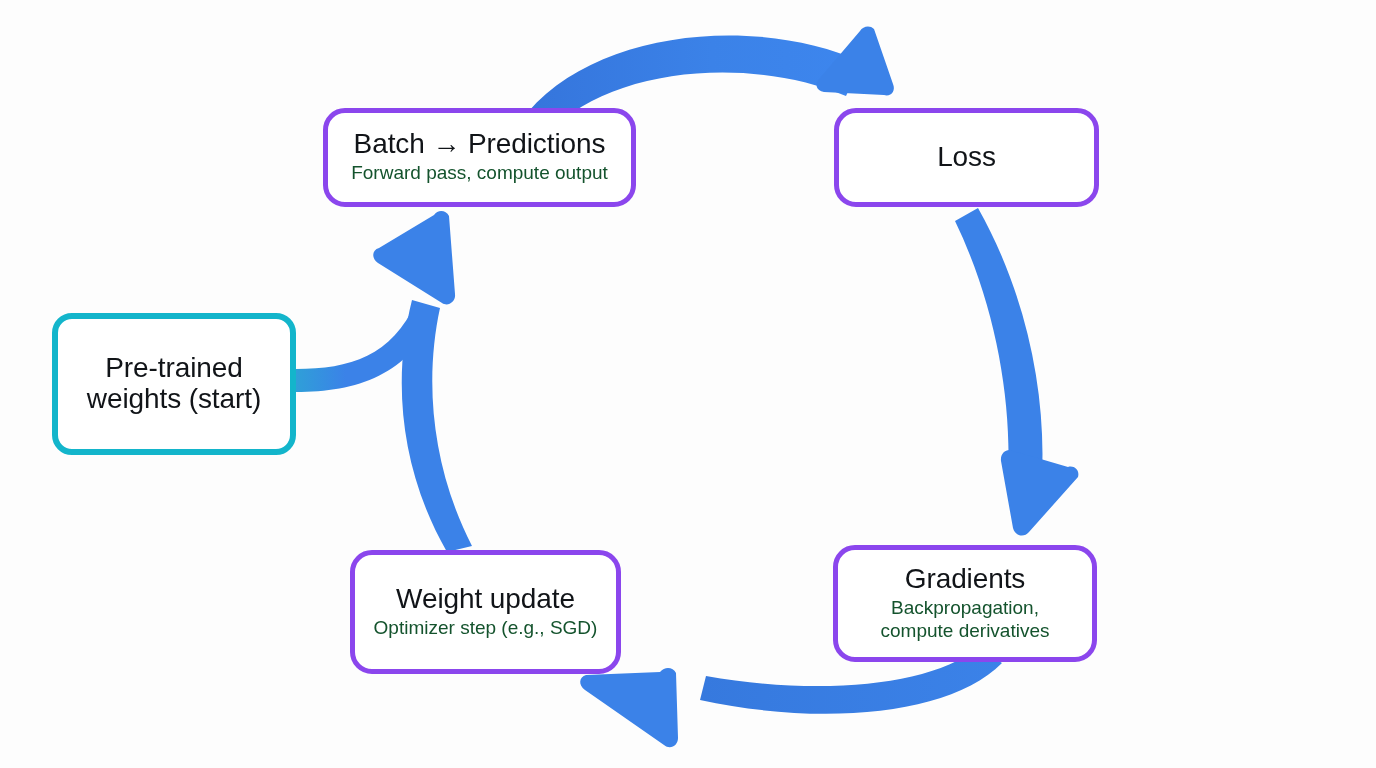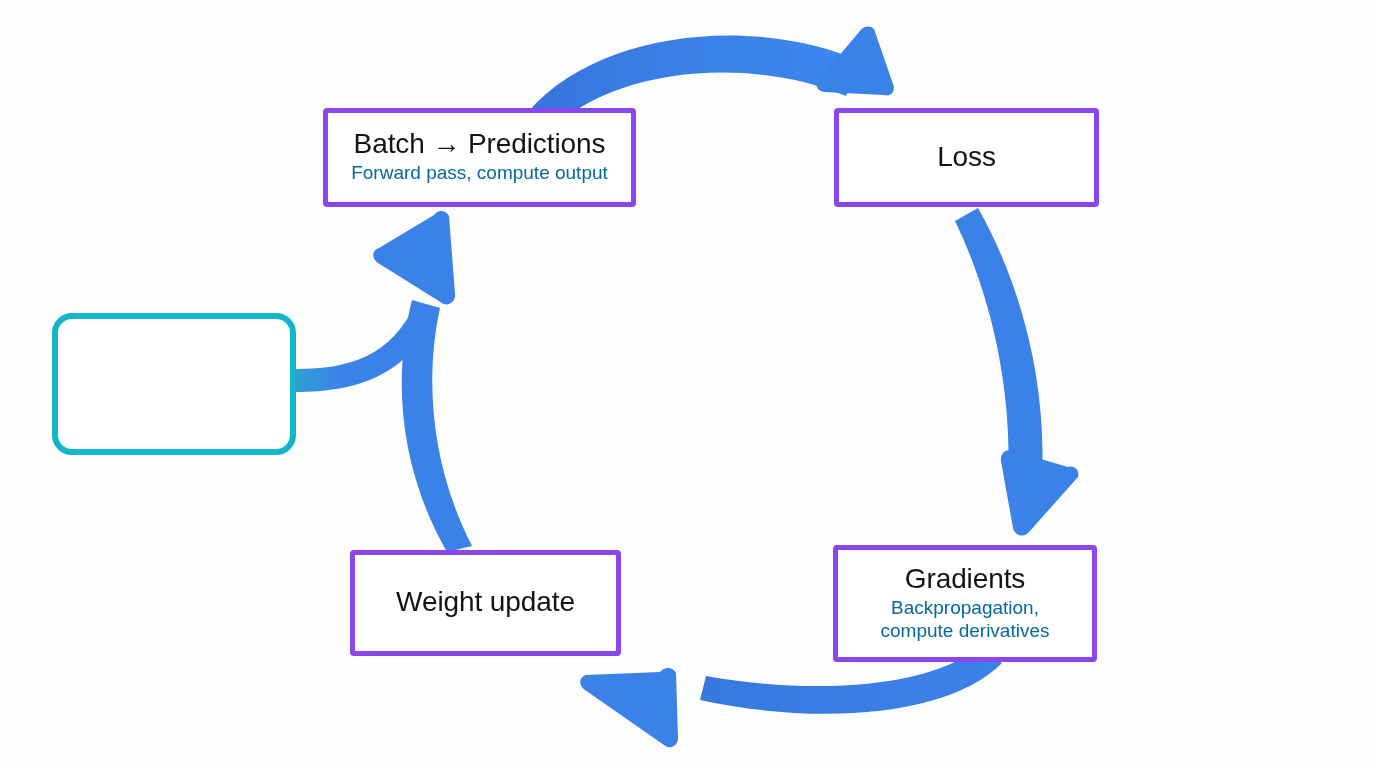--- a/index.html
+++ b/index.html
@@ -26,36 +26,36 @@
     top: 0;
     width: 1376px;
     height: 768px;
     pointer-events: none;
   }
   .node {
     position: absolute;
     box-sizing: border-box;
     background: #ffffff;
     border-style: solid;
-    border-radius: 4px;
+    border-radius: 22px;
     display: flex;
     flex-direction: column;
     align-items: center;
     justify-content: center;
     text-align: center;
     z-index: 5;
   }
   .node-title {
     color: #111418;
     letter-spacing: -0.1px;
     line-height: 1.12;
     white-space: pre-line;
   }
   .node-sub {
-    color: #0369a1;
+    color: #14532d;
     line-height: 1.18;
     white-space: pre-line;
     margin-top: 3px;
   }
 
   
   #node-start {
     left: 52px;  top: 313px;
     width: 244px; height: 142px;
     border-width: 6px;
@@ -91,21 +91,21 @@
     width: 264px; height: 117px;
     border-width: 5px;
     border-color: #8b46ed;
     padding: 2px 16px 4px;
   }
   #node-gradients .node-title { font-size: 28px; }
   #node-gradients .node-sub   { font-size: 19px; }
 
   #node-weightupdate {
     left: 350px; top: 550px;
-    width: 271px; height: 106px;
+    width: 271px; height: 124px;
     border-width: 5px;
     border-color: #8b46ed;
     padding: 2px 10px 4px;
     text-align: center;
   }
   #node-weightupdate .node-title { font-size: 28px; }
   #node-weightupdate .node-sub   { font-size: 19px; }
 
   
   .mathvar {
@@ -217,34 +217,37 @@
     <g>
       <path d="M 296 369
                C 350 369, 392 356, 416 302
                L 438 310
                C 410 376, 356 392, 296 392
                Z" fill="url(#gradStart)"></path>
     </g>
   </svg>
 
   <div class="node" id="node-start" style="border-color: rgb(19, 181, 203);">
+    <div class="node-title">Pre-trained
+weights (start)</div>
   </div>
 
   <div class="node" id="node-batch" style="border-color: rgb(139, 70, 237);">
     <div class="node-title">Batch → Predictions</div>
     <div class="node-sub">Forward pass, compute output</div>
   </div>
 
   <div class="node" id="node-loss" style="border-color: rgb(139, 70, 237);">
     <div class="node-title">Loss</div>
   </div>
 
   <div class="node" id="node-gradients" style="border-color: rgb(139, 70, 237);">
     <div class="node-title">Gradients</div>
     <div class="node-sub">Backpropagation,
 compute derivatives</div>
   </div>
 
   <div class="node" id="node-weightupdate" style="border-color: rgb(139, 70, 237);">
     <div class="node-title">Weight update</div>
+    <div class="node-sub">Optimizer step (e.g., SGD)</div>
   </div>
 
 </div>
 
 </body></html>

